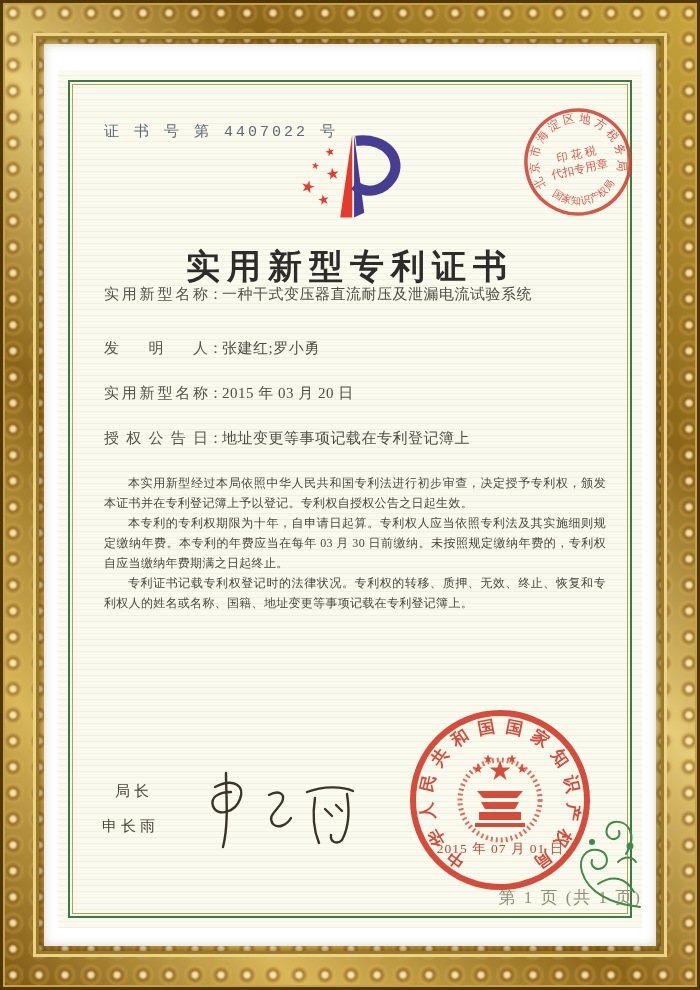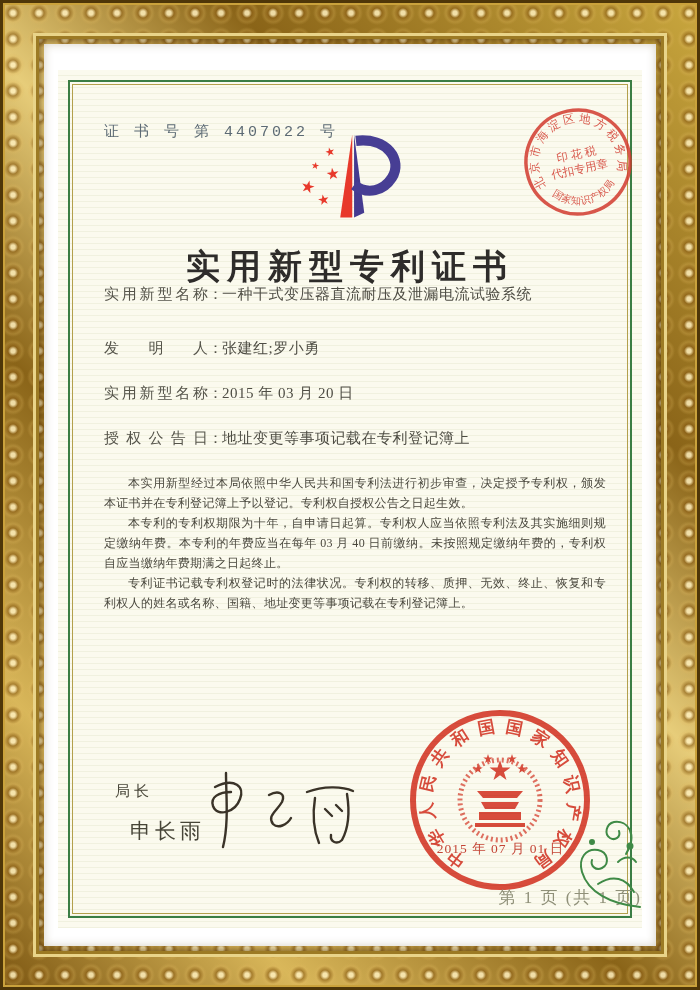--- a/index.html
+++ b/index.html
@@ -54,21 +54,21 @@
   .f-label{
     display:inline-block;width:104px;vertical-align:top;
     text-align:justify;text-align-last:justify;color:#55544a;
   }
   .f-colon{display:inline-block;width:14px;color:#55544a;}
   .f-value{color:#4e4d44;letter-spacing:.5px;}
   .paras{margin-top:8px;font-size:12px;line-height:20px;text-align:justify;color:#4a483e;}
   .paras p{margin:0;text-indent:2em;letter-spacing:.3px;}
   
   .signer-title{position:absolute;left:57px;top:712px;font-size:15px;color:#474538;letter-spacing:4px;}
-  .signer-name{position:absolute;left:72px;top:747px;font-size:21px;color:#474538;letter-spacing:4px;}
+  .signer-name{position:absolute;left:44px;top:747px;font-size:15px;color:#474538;letter-spacing:4px;}
   .signature{position:absolute;left:127px;top:695px;width:185px;height:90px;}
   
   .main-seal{position:absolute;left:347px;top:635px;width:190px;height:190px;opacity:.9;mix-blend-mode:multiply;}
   .seal-date{
     position:absolute;left:330px;top:770px;width:225px;text-align:center;
     font-size:13.5px;color:#bf3526;letter-spacing:1px;opacity:.92;
   }
   .tax-seal{position:absolute;left:462px;top:34px;width:116px;height:116px;transform:rotate(-12deg);opacity:.85;}
   .footer-page{
     position:absolute;left:0;right:0;top:816px;text-align:right;
@@ -114,21 +114,21 @@
     </div>
     <div class="field-row">
       <span class="f-label">实用新型名称</span><span class="f-colon">：</span><span class="f-value">2015 年 03 月 20 日</span>
     </div>
     <div class="field-row">
       <span class="f-label">授权公告日</span><span class="f-colon">：</span><span class="f-value">地址变更等事项记载在专利登记簿上</span>
     </div>
 
     <div class="paras">
       <p>本实用新型经过本局依照中华人民共和国专利法进行初步审查，决定授予专利权，颁发本证书并在专利登记簿上予以登记。专利权自授权公告之日起生效。</p>
-      <p>本专利的专利权期限为十年，自申请日起算。专利权人应当依照专利法及其实施细则规定缴纳年费。本专利的年费应当在每年 03 月 40 日前缴纳。未按照规定缴纳年费的，专利权自应当缴纳年费期满之日起终止。</p>
+      <p>本专利的专利权期限为十年，自申请日起算。专利权人应当依照专利法及其实施细则规定缴纳年费。本专利的年费应当在每年 03 月 30 日前缴纳。未按照规定缴纳年费的，专利权自应当缴纳年费期满之日起终止。</p>
       <p>专利证书记载专利权登记时的法律状况。专利权的转移、质押、无效、终止、恢复和专利权人的姓名或名称、国籍、地址变更等事项记载在专利登记簿上。</p>
     </div>
   </div>
 
   <div class="signer-title">局长</div>
   <div class="signer-name">申长雨</div>
 
   <svg class="signature" viewBox="0 0 185 90">
     <g stroke="#3a3328" stroke-width="2.4" fill="none" stroke-linecap="round">
       <path d="M30,22 C50,12 60,22 55,34 C50,48 32,52 28,41 C25,32 34,27 46,27"></path>

